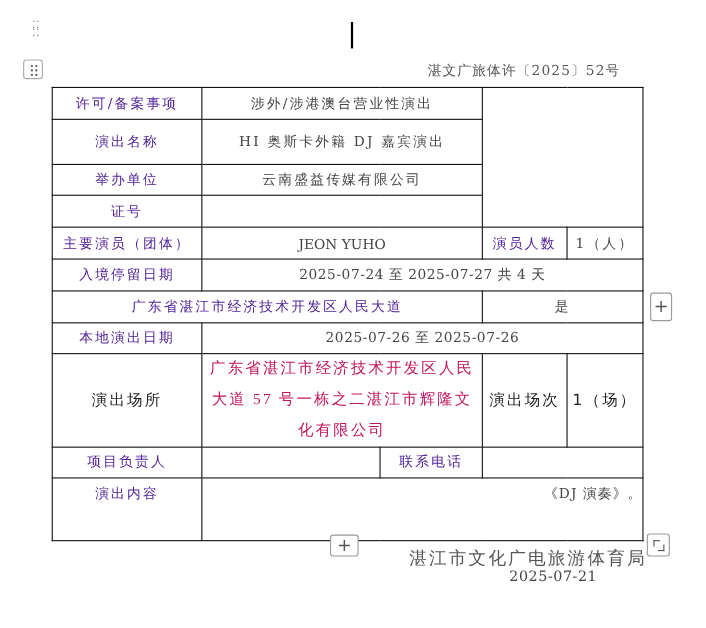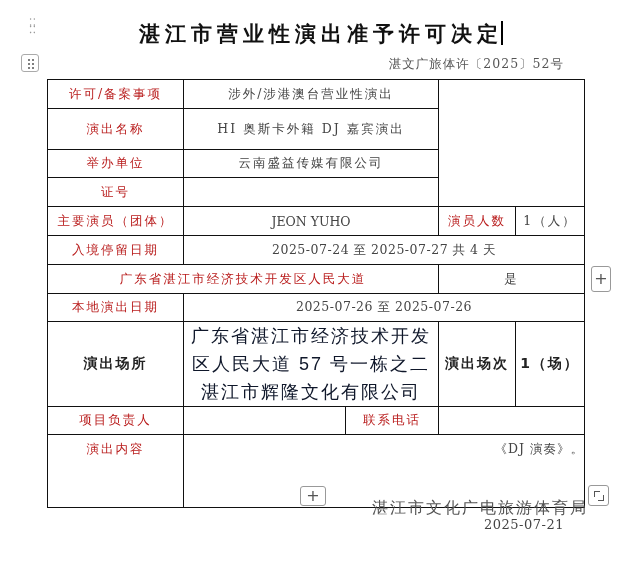--- a/index.html
+++ b/index.html
@@ -14,56 +14,56 @@
   .block-btn i { position:absolute; width:2px; height:2px; background:#555; border-radius:1px; }
   .title { left:0; width:642px; top:20px; text-align:center; font-size:21px; font-weight:bold;
            letter-spacing:5px; color:#111; font-family:"DejaVu Serif", serif; }
   .cursor { display:inline-block; width:2px; height:24px; background:#000; vertical-align:-4px; margin-left:-2px; }
   .docnum { right:78px; top:56px; font-size:12.5px; color:#555; letter-spacing:1px;margin-left:18px; }
 
   table.permit { position:absolute; left:47px; top:79px; width:537px; border-collapse:collapse;
                  table-layout:fixed; font-size:12.5px; color:#444; }
   table.permit td { border:1.3px solid #111; text-align:center; vertical-align:middle;
                     padding:0; height:27px; letter-spacing:2px; }
-  .lbl { color:#b91c1c; }
-  .venue { font-family:Liberation Sans, sans-serif; font-size:18px; color:#0f172a;
+  .lbl { color:#4c1d95; }
+  .venue { font-family:Liberation Serif, serif; font-size:14px; color:#be185d;
            line-height:28px; letter-spacing:0.5px; padding:0 4px !important; }
-  .venue-lbl { font-family:"DejaVu Sans", sans-serif; font-size:14px; color:#222; letter-spacing:0.5px;font-weight:bold; }
+  .venue-lbl { font-family:"DejaVu Sans", sans-serif; font-size:14px; color:#222; letter-spacing:0.5px; }
   .content-cell { vertical-align:top !important; padding-top:6px !important; }
 
   .plus-btn { width:26px; height:20px; border:1px solid #999; border-radius:3px; background:#fff;
               box-sizing:border-box; color:#555; font-size:16px; line-height:17px; text-align:center;
               font-family:"DejaVu Sans", sans-serif; }
   .plus-right { left:591px; top:266px; width:20px; height:26px; line-height:24px; }
   .plus-bottom { left:300px; top:486px; }
   .expand-btn { left:588px; top:485px; width:21px; height:21px; border:1px solid #999; border-radius:3px;
                 box-sizing:border-box; background:#fff; }
   .expand-btn i { position:absolute; width:5px; height:5px; border-color:#555; border-style:solid; }
   .issuer { left:372px; top:498px; font-size:16px; color:#555; letter-spacing:2px; }
-  .issue-date { left:484px; top:517px; font-size:13px; color:#444; letter-spacing:0.5px; }
+  .issue-date { left:463px; top:517px; font-size:13px; color:#444; letter-spacing:0.5px; }
 </style>
 </head>
 <body>
 
 <div class="abs drag-handle">
   <span>⁚⁚</span>
     <span>⁚⁚</span>
 </div>
 
 <div class="abs block-btn">
   <i style="left:6px;top:4px"></i>
     <i style="left:10px;top:4px"></i>
   <i style="left:6px;top:8px"></i>
     <i style="left:10px;top:8px"></i>
   <i style="left:6px;top:12px"></i>
     <i style="left:10px;top:12px"></i>
 </div>
 
 <div class="abs title">
-  <span>湛江市营业性演出准予许可决定</span><span class="cursor"></span>
+  <span class="cursor"></span>
 </div>
 
 <div class="abs docnum">湛文广旅体许〔2025〕52号</div>
 
 <table class="permit">
   <colgroup>
     <col style="width:136px">
       <col style="width:162px">
       <col style="width:93px">
       <col style="width:77px">
@@ -110,21 +110,21 @@
     <td colspan="2" class="venue">广东省湛江市经济技术开发区人民大道 57 号一栋之二湛江市辉隆文化有限公司</td>
     <td class="venue-lbl">演出场次</td>
     <td class="venue-lbl">1（场）</td>
   </tr>
   <tr style="height:28px">
     <td class="lbl">项目负责人</td>
     <td></td>
     <td class="lbl">联系电话</td>
     <td colspan="2"></td>
   </tr>
-  <tr style="height:73px">
+  <tr style="height:57px">
     <td class="lbl content-cell">演出内容</td>
     <td colspan="4" class="content-cell" style="text-align:right;padding-left:14px !important;letter-spacing:1px">
       <span>《DJ 演奏》。</span>
     </td>
   </tr>
 </tbody>
   </table>
 
 <div class="abs plus-btn plus-right">
   <span>+</span>

